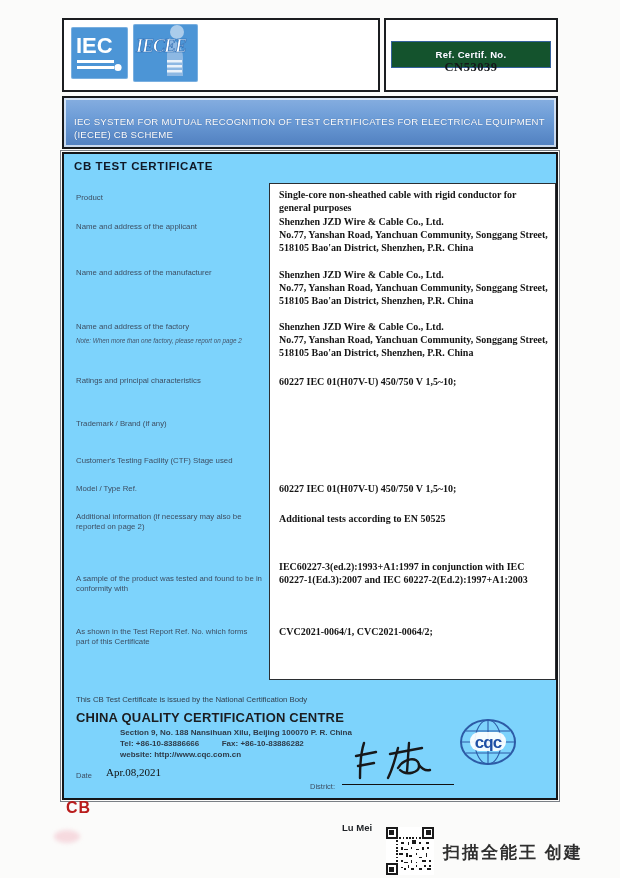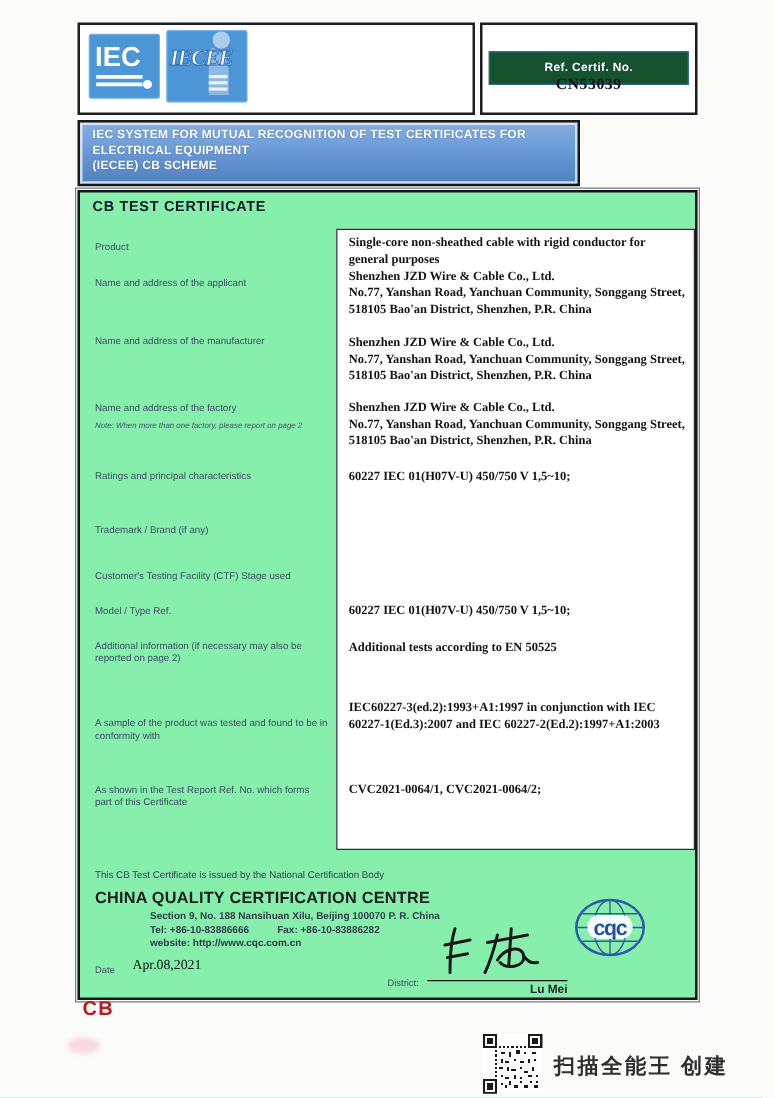--- a/index.html
+++ b/index.html
@@ -31,32 +31,32 @@
     display:flex;align-items:center;justify-content:center;
     text-shadow:0 0 1px rgba(30,60,110,.6);
   }
   .ref-val{
     position:absolute;left:0;top:40px;width:100%;text-align:center;
     font-family:"Liberation Serif",serif;font-size:12.5px;font-weight:600;color:#14161a;letter-spacing:.5px;
   }
 
   
   .banner{
-    left:62px;top:96px;width:402px;height:53px;box-sizing:border-box;
+    left:62px;top:96px;width:496px;height:53px;box-sizing:border-box;
     border:2px solid #17191c;
     background:linear-gradient(180deg,#86aee0 0%,#6b9bd6 45%,#507fbf 100%);
     box-shadow:inset 0 0 0 2px rgba(240,246,252,.75);
-    color:#fff;font-weight:bold;font-size:9.6px;line-height:12.5px;letter-spacing:.25px;
-    padding:4px 10px;text-shadow:0 0 1px rgba(25,55,105,.55);
+    color:#fff;font-weight:normal;font-size:9.6px;line-height:12.5px;letter-spacing:.25px;
+    padding:18px 10px;text-shadow:0 0 1px rgba(25,55,105,.55);
   }
 
   
   .main-box{
     left:62px;top:152px;width:496px;height:648px;box-sizing:border-box;
-    background:#86efac;border:2px solid #141619;outline:1px solid #7a7f85;outline-offset:1px;
+    background:#7dd3fc;border:2px solid #141619;outline:1px solid #7a7f85;outline-offset:1px;
   }
   .cert-title{
     position:absolute;left:10px;top:6px;
     font-size:11.5px;font-weight:bold;color:#101826;letter-spacing:.6px;
   }
   .f-label{
     position:absolute;left:12px;width:186px;
     font-size:7.8px;line-height:9.5px;color:#3d4e63;
   }
   .f-note{
@@ -72,21 +72,21 @@
     font-family:"Liberation Serif",serif;font-size:10px;line-height:13px;
     font-weight:700;color:#141414;white-space:pre-line;
   }
   .issued-line{position:absolute;left:12px;top:541px;font-size:7.8px;color:#33404f;}
   .company-name{position:absolute;left:12px;top:556px;font-size:13px;font-weight:bold;color:#1b1d20;letter-spacing:.2px;}
   .company-sub{position:absolute;left:12px;font-size:8px;font-weight:700;color:#2e3b49;margin-left:44px;}
   .date-label{position:absolute;left:12px;top:617px;font-size:7.5px;color:#3d4e63;}
   .date-value{position:absolute;left:42px;top:612px;font-family:"Liberation Serif",serif;font-size:11px;font-weight:normal;color:#111;}
   .sig-label{position:absolute;left:246px;top:628px;font-size:7.5px;color:#3d4e63;}
   .sig-line{position:absolute;left:278px;top:630px;width:112px;border-top:1.5px solid #111;}
-  .sig-name{position:absolute;left:278px;top:632px;width:112px;text-align:right;font-size:9.5px;font-weight:bold;color:#1e2125;}
+  .sig-name{position:absolute;left:278px;top:668px;width:112px;text-align:left;font-size:9.5px;font-weight:bold;color:#1e2125;}
 
   
   .cb-stamp{left:66px;top:799px;display:flex;align-items:flex-end;gap:9px;}
   .cb-prefix{font-family:Liberation Sans, sans-serif;font-size:16px;font-weight:bold;color:#b91c1c;letter-spacing:1px;padding-bottom:2px;}
   .cb-number{font-family:"DejaVu Sans Mono",monospace;font-size:21px;font-weight:bold;color:#e03a26;letter-spacing:2.5px;}
   .smudge{left:54px;top:830px;width:26px;height:13px;background:rgba(235,150,168,.32);border-radius:50%;filter:blur(2px);}
   .qr-wrap{left:386px;top:827px;width:48px;height:48px;}
   .watermark{left:443px;top:841px;font-size:17px;font-weight:600;color:#2f2f2f;letter-spacing:2px;}
 </style>
 </head>

